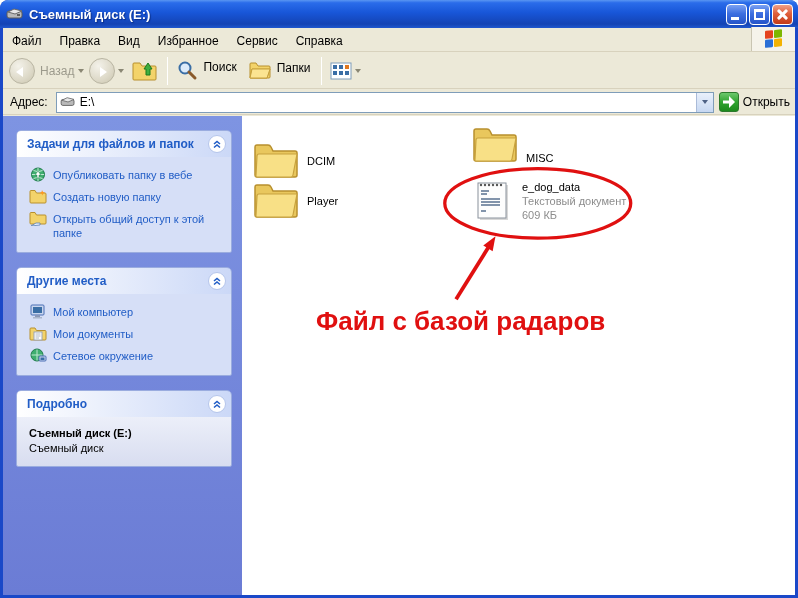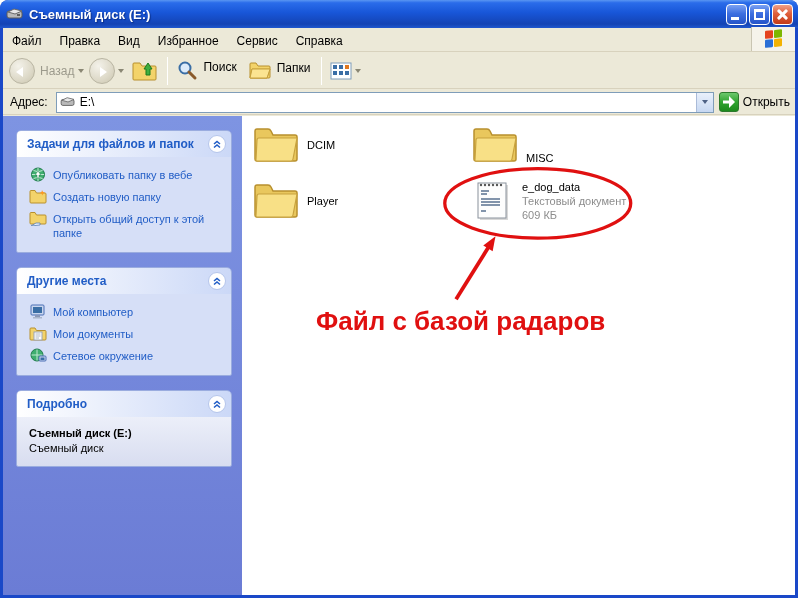--- a/index.html
+++ b/index.html
@@ -283,21 +283,21 @@
           <div class="panel-b details">
             <div class="det-name">Съемный диск (E:)</div>
             <div class="det-type">Съемный диск</div>
           </div>
         </div>
 
       </div>
 
       <div class="main">
 
-        <div class="tile" style="left:11px;top:10px;">
+        <div class="tile" style="left:11px;top:26px;">
           <svg class="tile-ico" viewBox="0 0 46 38">
             <path d="M2 10 L2 5 Q2 3 4 3 L15 3 Q17 3 18 5 L20 9 L42 9 Q44 9 44 11 L44 33 Q44 35 42 35 L4 35 Q2 35 2 33 Z" fill="#e9c75d" stroke="#b8902e" stroke-width="1.5"></path>
             <path d="M4 14 Q4 12 6 12 L44 12 L40 33 Q39.6 35 38 35 L4 35 Q2.5 35 3 33 Z" fill="#f8e086" stroke="#c8a23e" stroke-width="1.2"></path>
           </svg>
           <span class="tile-label">DCIM</span>
         </div>
 
         <div class="tile" style="left:230px;top:10px;align-items:flex-end;">
           <svg class="tile-ico" viewBox="0 0 46 38">
             <path d="M2 10 L2 5 Q2 3 4 3 L15 3 Q17 3 18 5 L20 9 L42 9 Q44 9 44 11 L44 33 Q44 35 42 35 L4 35 Q2 35 2 33 Z" fill="#e9c75d" stroke="#b8902e" stroke-width="1.5"></path>

